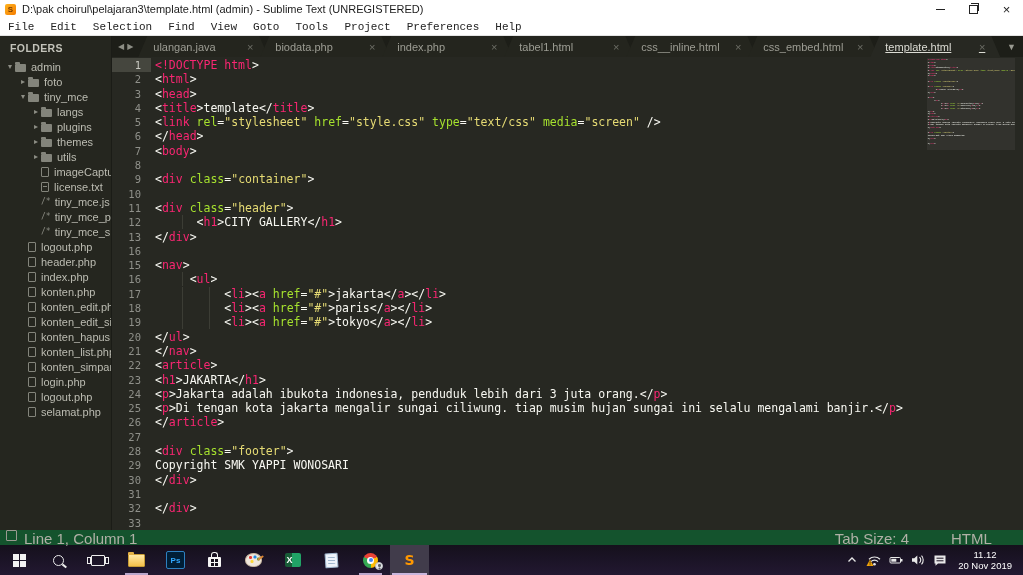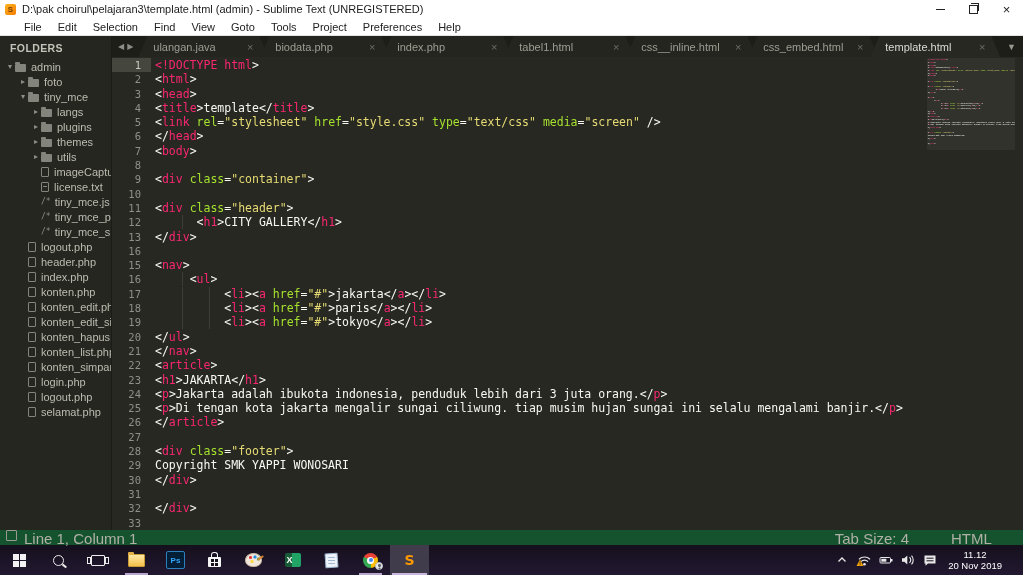--- a/index.html
+++ b/index.html
@@ -10,21 +10,21 @@
   .app-icon{width:11px;height:11px;border-radius:2px;background:linear-gradient(135deg,#ffb41f,#f57c00);
             color:#7a3c00;font-size:8px;font-weight:bold;display:flex;align-items:center;justify-content:center;flex-shrink:0;}
   .title-text{font-size:11px;color:#1b1b1b;margin-left:6px;flex:1;white-space:nowrap;overflow:hidden;}
   .win-controls{display:flex;height:100%;}
   .win-btn{width:33px;height:100%;display:flex;align-items:center;justify-content:center;color:#222;}
   .ic-min{width:9px;border-top:1px solid #222;display:block;}
   .ic-restore{width:7px;height:7px;border:1px solid #222;background:#fff;position:relative;display:block;}
   .ic-restore::before{content:"";position:absolute;left:1px;top:-3px;width:7px;height:7px;border:1px solid #222;border-bottom:none;border-left:none;}
   .ic-close{font-size:13px;line-height:13px;color:#222;}
   
-  .menubar{height:18px;background:#fff;display:flex;align-items:center;padding-left:16px;border-bottom:1px solid #e4e4e4;box-sizing:border-box;}
+  .menubar{height:18px;background:#fff;display:flex;align-items:center;padding-left:0;border-bottom:1px solid #e4e4e4;box-sizing:border-box;font-family:Liberation Mono, monospace;}
   .menu-item{font-size:11px;color:#222;padding:0 8px;}
   
   .main{display:flex;height:494px;}
   .sidebar{width:112px;flex-shrink:0;background:#25261f;overflow:hidden;border-right:1px solid #1b1c17;box-sizing:border-box;}
   .sidebar-header{font-size:10.5px;font-weight:bold;color:#c3c3ba;padding:6px 0 5px 10px;letter-spacing:.4px;}
   .tree-row{height:15px;display:flex;align-items:center;font-size:11px;color:#bcbcb2;white-space:nowrap;overflow:hidden;}
   .arrow{width:10px;font-size:8px;color:#8d8e85;text-align:center;flex-shrink:0;}
   .icon-folder{width:11px;height:8px;background:#83847b;border-radius:1px;margin:2px 5px 0 0;position:relative;flex-shrink:0;}
   .icon-folder::before{content:"";position:absolute;top:-2px;left:0;width:5px;height:2px;background:#83847b;border-radius:1px 1px 0 0;}
   .icon-file{width:8px;height:10px;border:1px solid #83847b;border-radius:1px;margin-right:5px;flex-shrink:0;box-sizing:border-box;}
@@ -32,21 +32,21 @@
   .icon-file-js{font-family:"DejaVu Sans Mono",monospace;font-size:8px;color:#8d8e85;margin-right:4px;flex-shrink:0;}
   .tree-label{overflow:hidden;white-space:nowrap;}
   
   .editor-col{flex:1;display:flex;flex-direction:column;min-width:0;}
   .tabbar{height:21px;background:#1d1e18;display:flex;align-items:flex-end;position:relative;flex-shrink:0;}
   .tab-nav{color:#8d8e85;font-size:8px;padding:0 2px 6px 6px;letter-spacing:3px;flex-shrink:0;}
   .tabs{display:flex;align-items:flex-end;height:21px;overflow:hidden;flex:1;}
   .tab{height:21px;width:130px;margin-right:-8px;flex-shrink:0;position:relative;box-sizing:border-box;
        clip-path:polygon(9px 0,calc(100% - 9px) 0,100% 100%,0 100%);
        background:#24251e;display:flex;align-items:center;padding:0 15px;font-size:11px;color:#9d9d94;}
-  .tab.active{background:#272822;color:#dcdcd4;z-index:5;}
+  .tab.active{background:#272822;color:#dcdcd4;z-index:5;text-decoration:underline;}
   .tab-label{flex:1;overflow:hidden;white-space:nowrap;}
   .tab-close{font-size:11px;color:#6d6e66;margin-left:3px;}
   .tab-overflow{position:absolute;right:7px;bottom:5px;color:#9a9a91;font-size:9px;z-index:6;}
   
   .editor{flex:1;display:flex;position:relative;background:#272822;overflow:hidden;}
   .code-area{flex:1;overflow:hidden;padding-top:1px;}
   .line{display:flex;height:14.3px;line-height:14.3px;font-family:"DejaVu Sans Mono",monospace;font-size:11.5px;white-space:pre;}
   .gutter{width:29px;padding-right:10px;text-align:right;color:#8f908a;font-size:10.5px;flex-shrink:0;}
   .gutter.cur{background:#45463e;color:#c9c9c1;}
   .code-text{padding-left:4px;}
@@ -91,21 +91,21 @@
   .ic-notepad{width:11px;height:13px;background:#eef4fb;border:1px solid #9fb6cd;border-radius:1px;position:relative;transform:rotate(-4deg);display:block;}
   .ic-notepad::after{content:"";position:absolute;left:2px;right:2px;top:3px;height:7px;
                      background:repeating-linear-gradient(#9fb6cd 0 1px,transparent 1px 3px);}
   .ic-chrome{width:15px;height:15px;border-radius:50%;position:relative;display:block;
              background:conic-gradient(from -60deg,#ea4335 0 120deg,#fbbc05 120deg 240deg,#34a853 240deg 360deg);}
   .ic-chrome::before{content:"";position:absolute;left:4px;top:4px;width:7px;height:7px;border-radius:50%;background:#fff;}
   .ic-chrome::after{content:"";position:absolute;left:5.5px;top:5.5px;width:4px;height:4px;border-radius:50%;background:#4285f4;}
   .chrome-badge{position:absolute;right:7px;bottom:5px;width:8px;height:8px;border-radius:50%;background:#e8eaed;border:1px solid #bdc1c6;box-sizing:border-box;}
   .chrome-badge::after{content:"";position:absolute;left:2px;top:1px;width:2.5px;height:2.5px;border-radius:50%;background:#5f6368;box-shadow:0 3px 0 -0.5px #5f6368;}
   .ic-sublime{color:#ff9800;font-weight:bold;font-size:14px;font-family:"DejaVu Sans",sans-serif;}
-  .tray{margin-left:auto;display:flex;align-items:center;gap:4px;padding-right:12px;}
+  .tray{margin-left:auto;display:flex;align-items:center;gap:4px;padding-right:2px;}
   .tray-icon{width:18px;height:18px;display:flex;align-items:center;justify-content:center;}
   .clock{display:flex;flex-direction:column;justify-content:center;text-align:center;color:#fff;
          font-size:9.5px;line-height:11px;padding:0 9px 0 5px;}
 </style>
 </head>
 <body>
 
 <div class="screen">
 
   <div class="titlebar">

